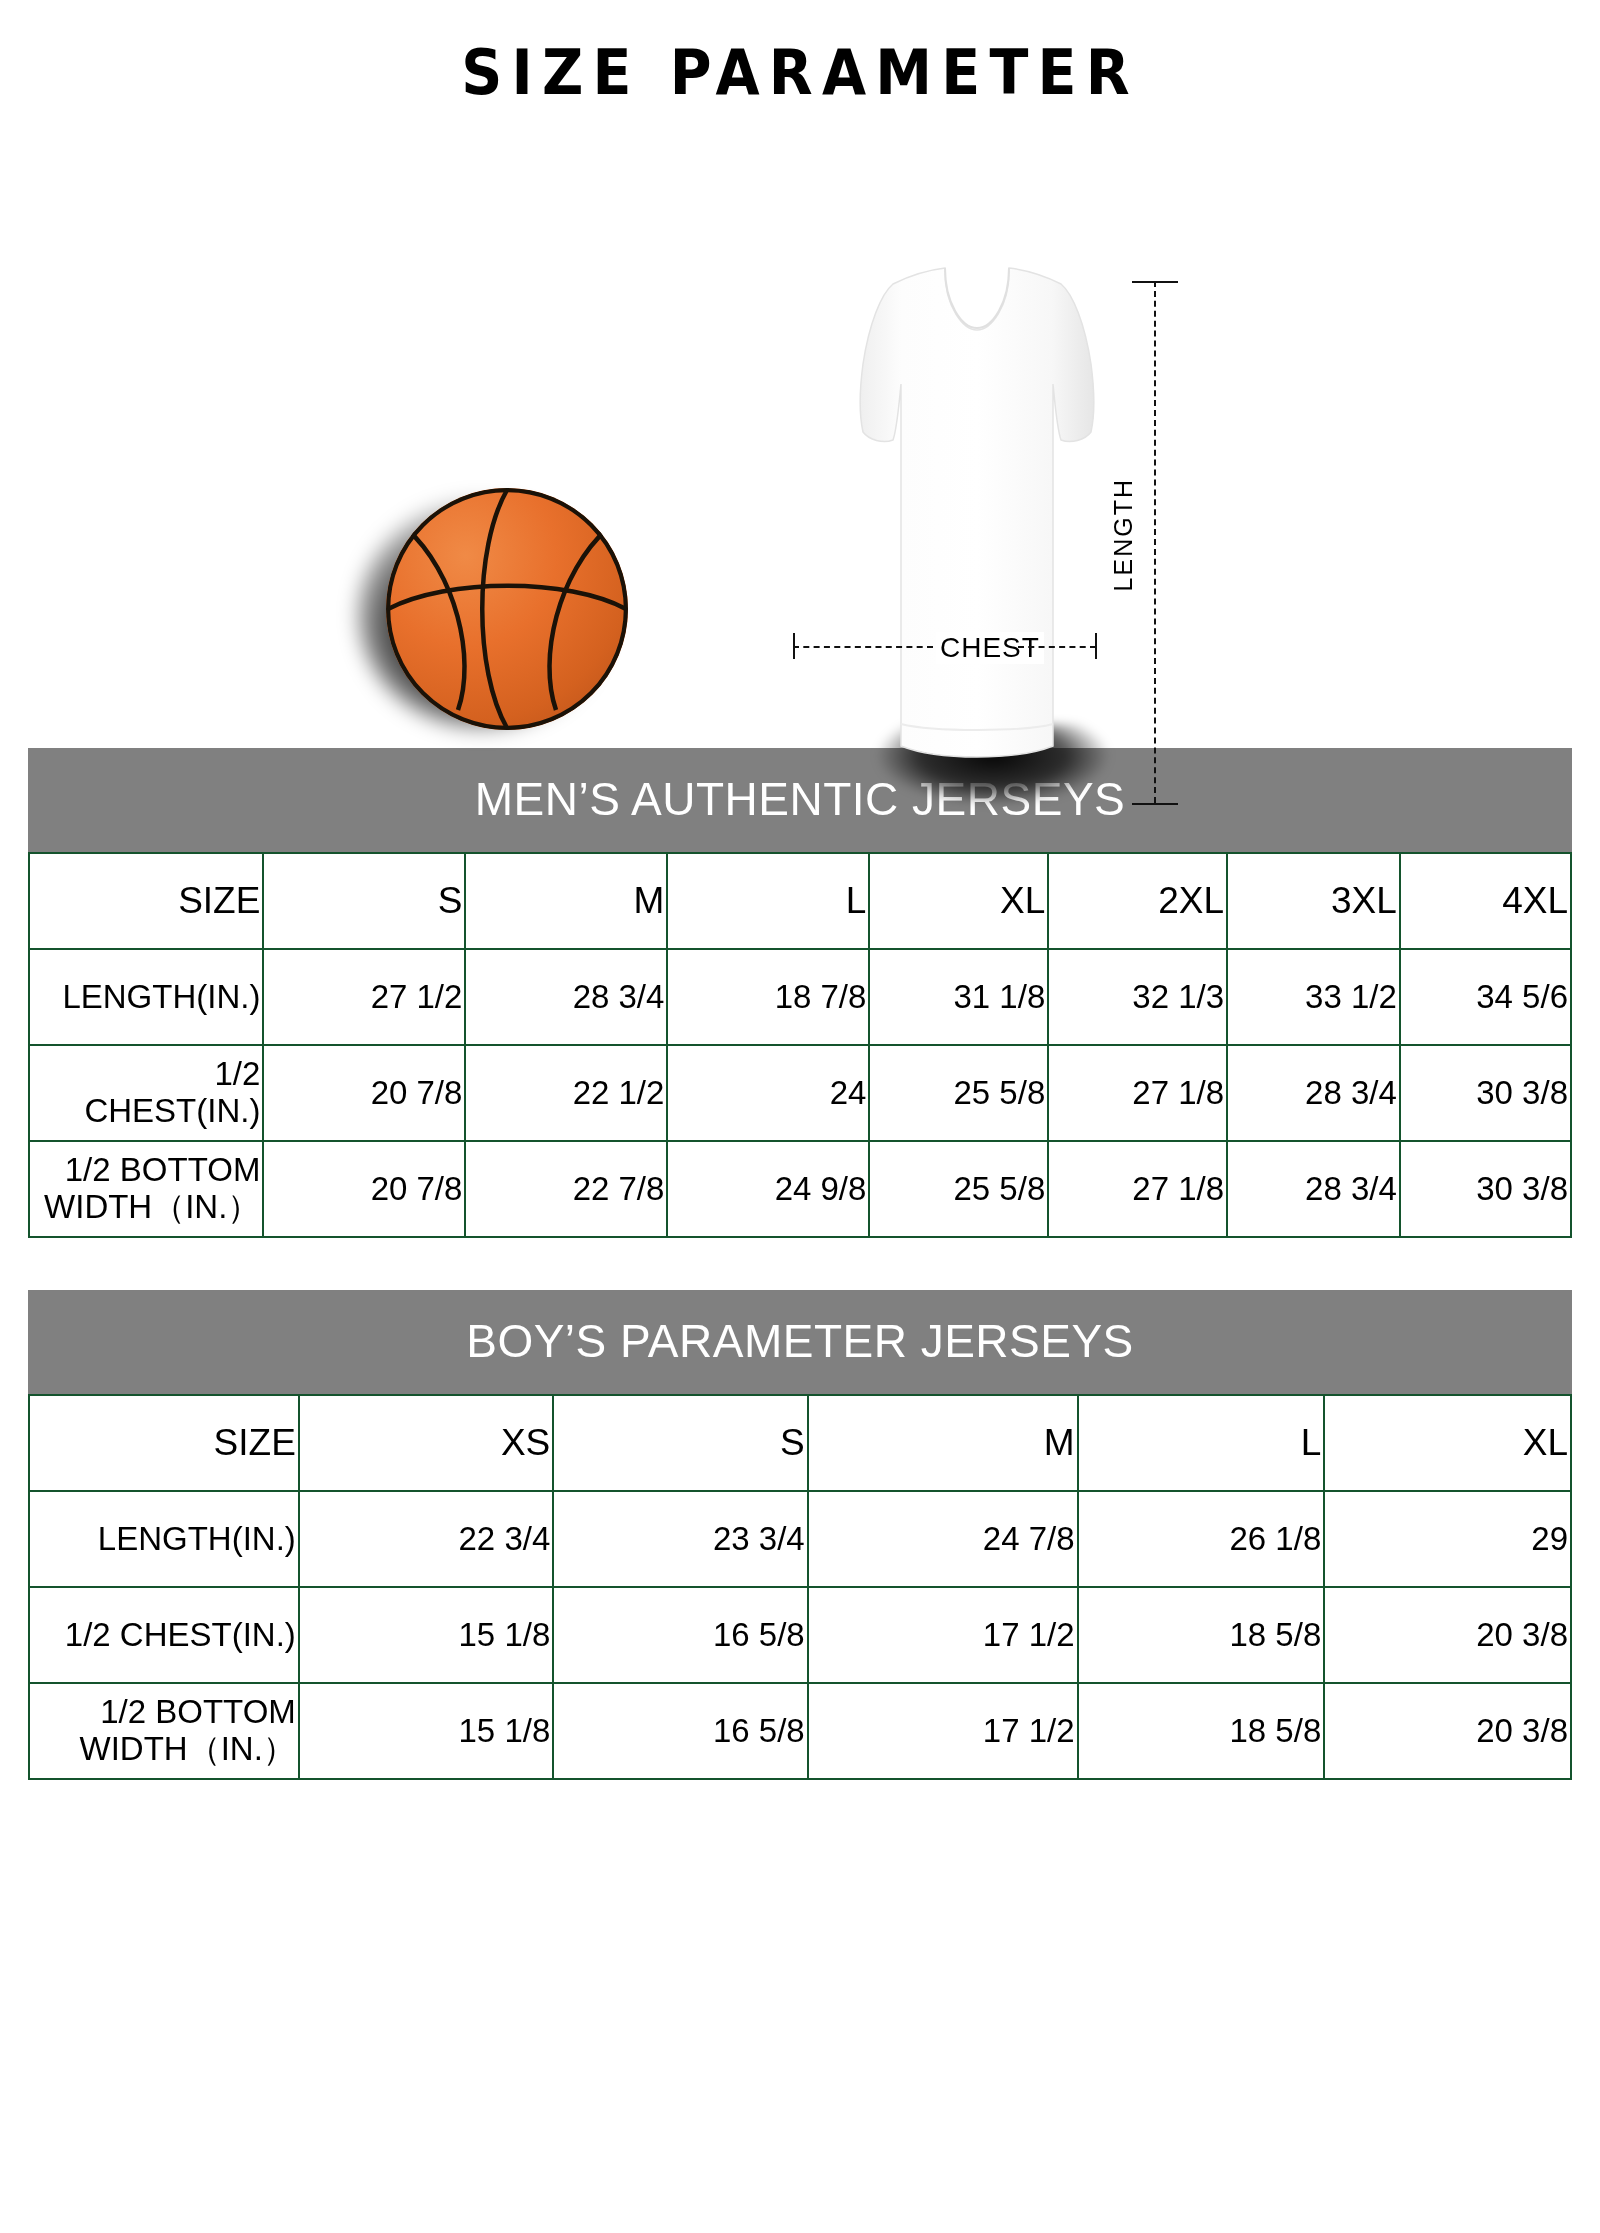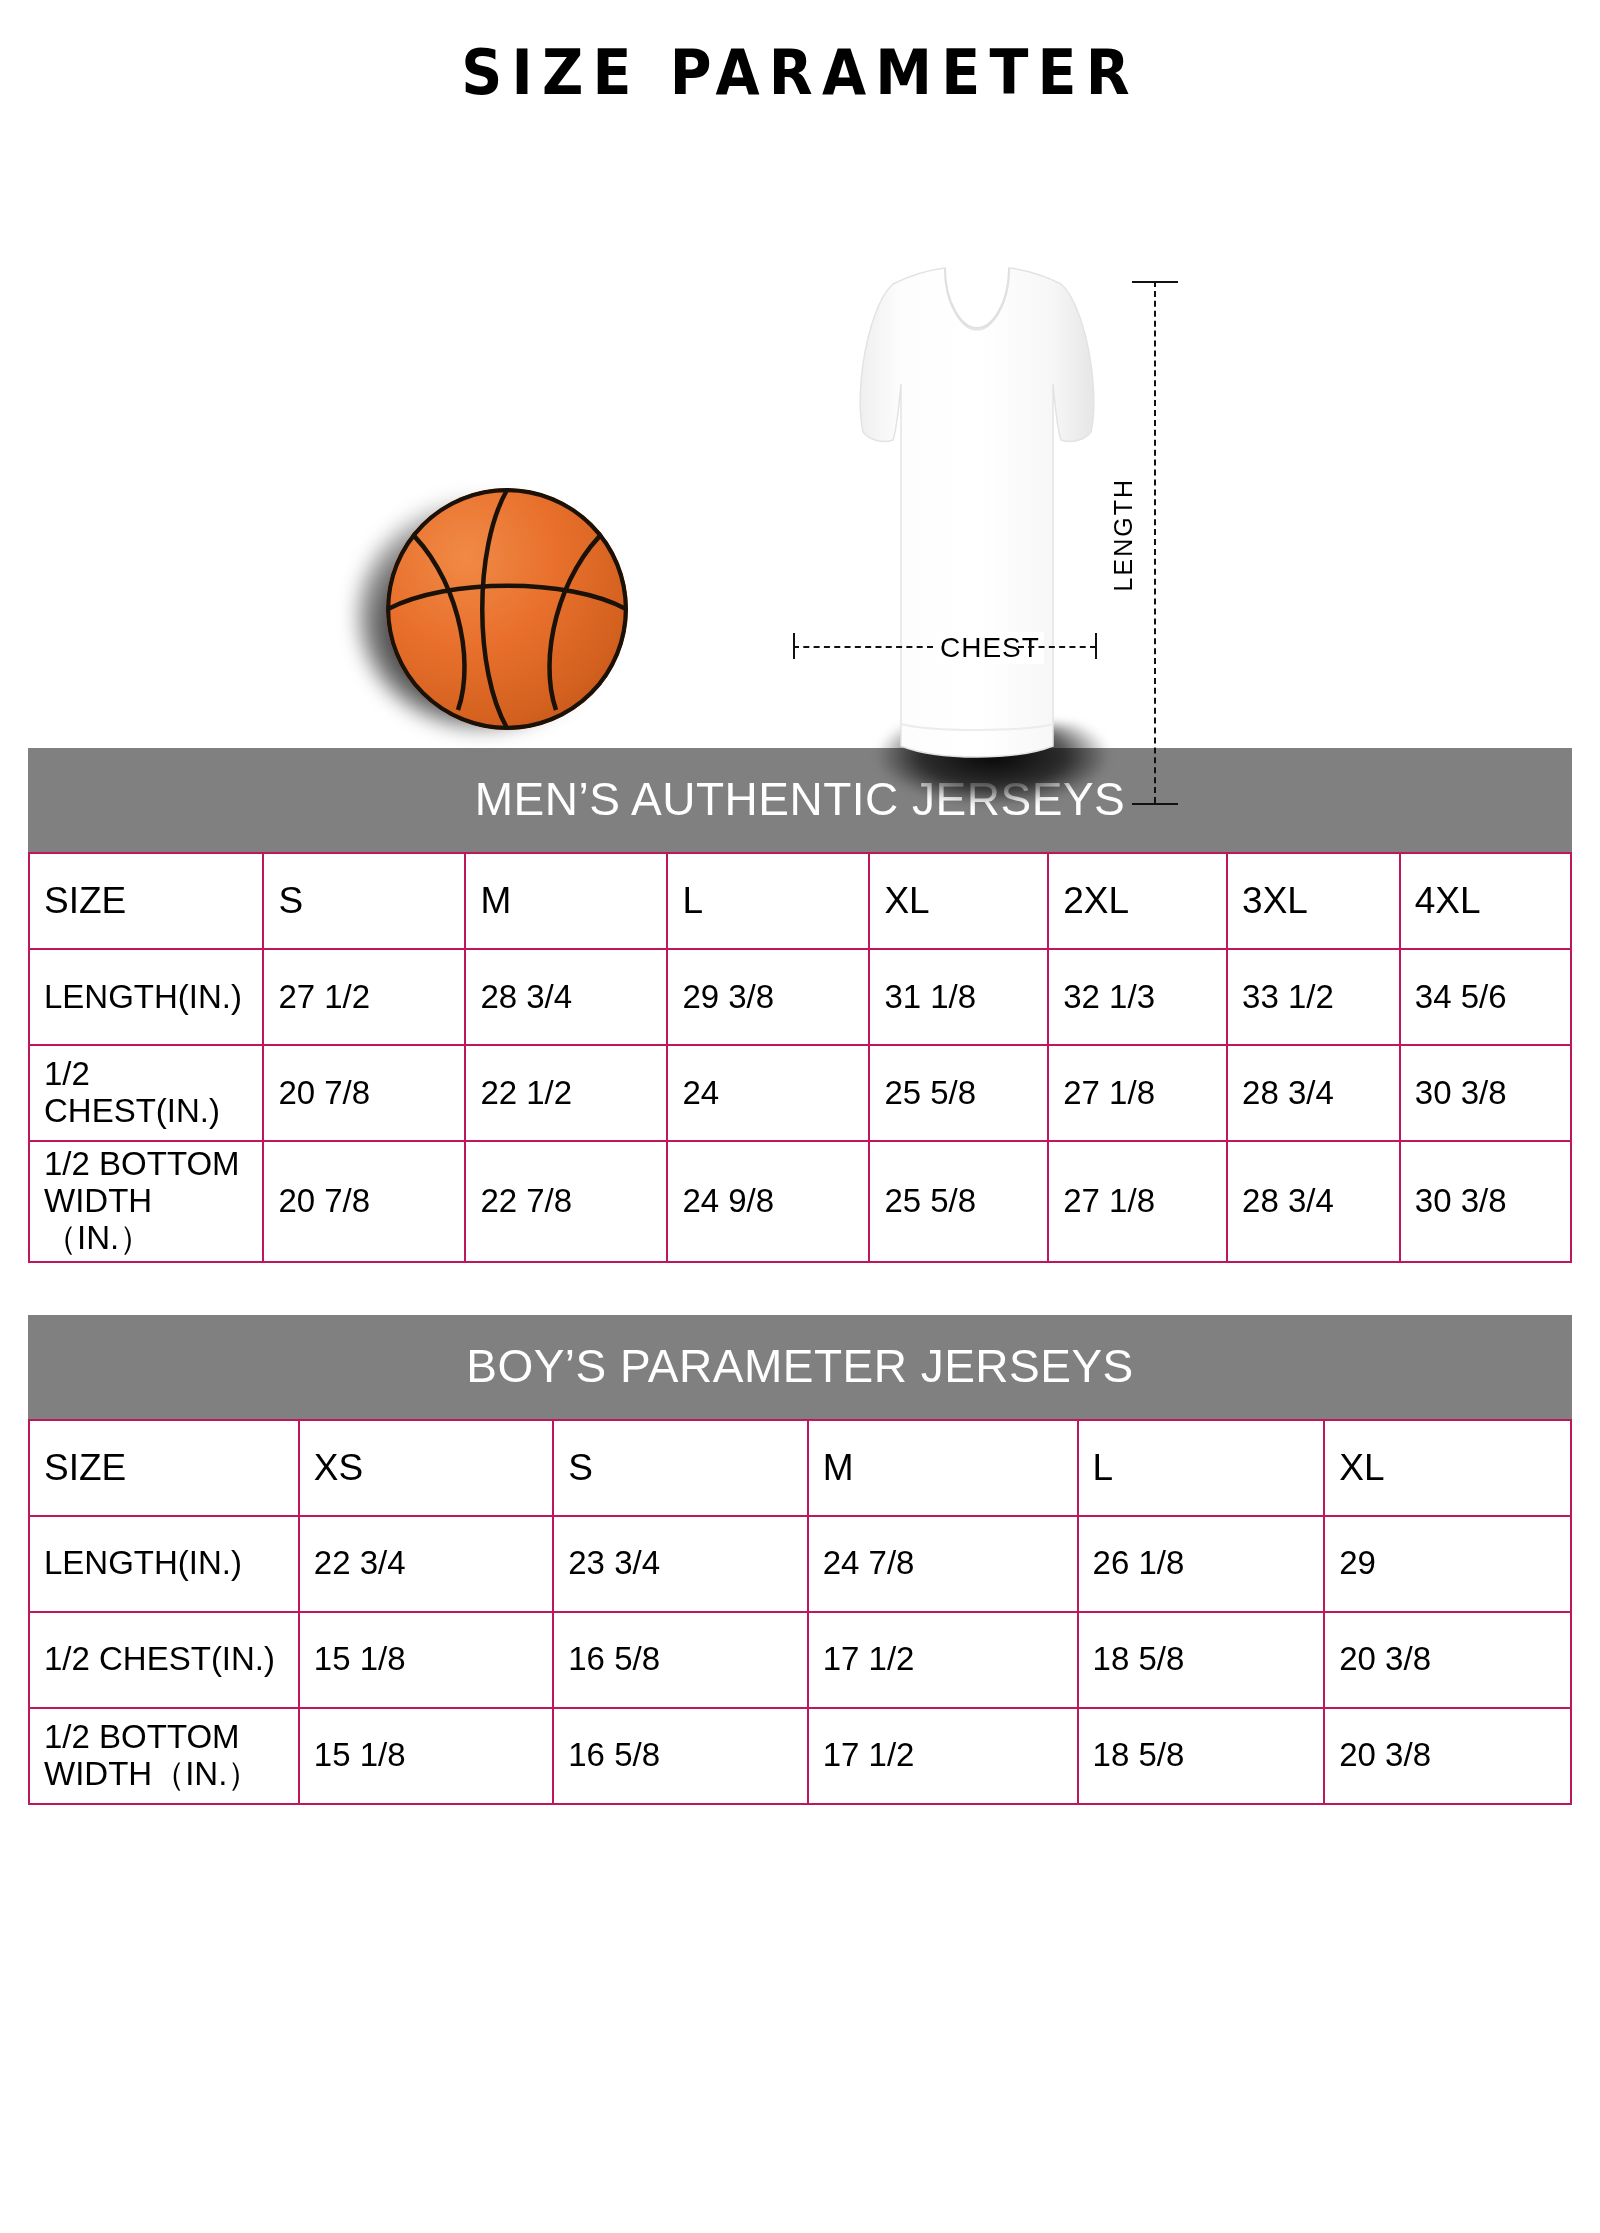--- a/index.html
+++ b/index.html
@@ -157,25 +157,25 @@
     letter-spacing: 0.5px;
     padding: 22px 0 24px;
     border: 2px solid #808080;
   }
   table.size {
     width: 100%;
     border-collapse: collapse;
     table-layout: fixed;
   }
   table.size td {
-    border: 2px solid #be185d;
-    text-align: left;
+    border: 2px solid #14532d;
+    text-align: right;
     font-size: 33px;
     height: 86px;
-    padding: 4px 14px;
+    padding: 4px 2px;
     font-family: "Liberation Sans", sans-serif;
     white-space: pre-line;
     line-height: 1.12;
   }
   table.size tr.hdr td { font-size: 37px; }
   .first-col { }
   .mens { margin-top: 24px; }
   .boys { margin-top: 52px; }
   .spacer-bottom { height: 40px; }
 </style>
@@ -272,21 +272,21 @@
             <td>L</td>
             <td>XL</td>
             <td>2XL</td>
             <td>3XL</td>
             <td>4XL</td>
           </tr>
           <tr>
             <td class="first-col">LENGTH(IN.)</td>
             <td>27  1/2</td>
             <td>28  3/4</td>
-            <td>29  3/8</td>
+            <td>18  7/8</td>
             <td>31  1/8</td>
             <td>32  1/3</td>
             <td>33  1/2</td>
             <td>34  5/6</td>
           </tr>
           <tr>
             <td class="first-col">1/2 CHEST(IN.)</td>
             <td>20  7/8</td>
             <td>22  1/2</td>
             <td>24</td>

